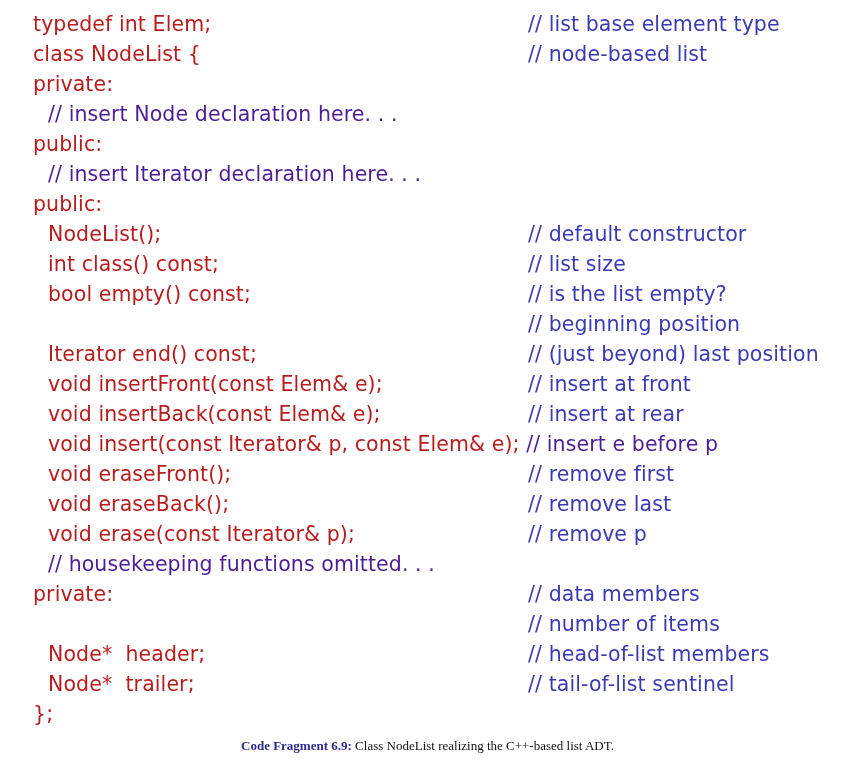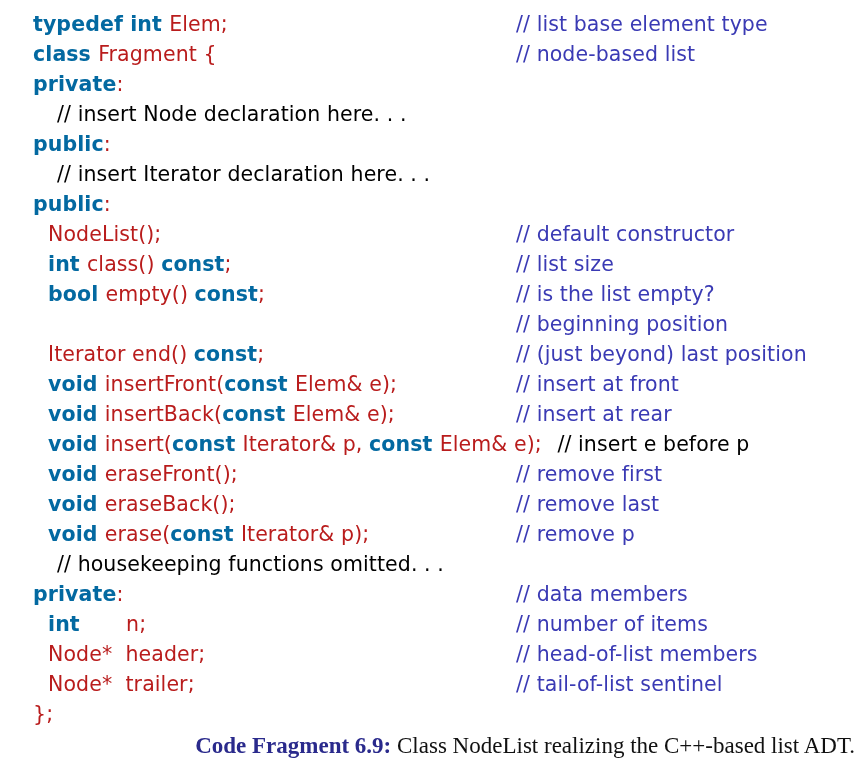--- a/index.html
+++ b/index.html
@@ -46,53 +46,52 @@
 
   .code-col {
     position: absolute;
     left: 33px;
     top: 0;
     white-space: pre;
   }
 
   .comment-col {
     position: absolute;
-    left: 516px;
+    left: 528px;
     top: 0;
     white-space: pre;
     color: #3a3ab4;
   }
 
   .kw {
-    font-weight: bold;
-    color: #0369a1;
+    font-weight: normal;
+    color: #b91c1c;
   }
 
   .id {
     font-weight: normal;
     color: #b91c1c;
     text-align: right;
   }
 
   .cmt {
-    color: #000000;
-    margin-left: 9px;
+    color: #4c1d95;
   }
 
   .indent1 { padding-left: 15px; }
 
   
   #caption {
     position: absolute;
     left: 0;
     top: 733px;
     width: 855px;
-    text-align: right;
+    text-align: center;
     font-family: "Liberation Serif", "DejaVu Serif", serif;
-    font-size: 23px;
+    font-size: 13px;
     line-height: 26px;
     color: #111111;
     white-space: nowrap;
   }
   #caption .caption-label {
     font-weight: bold;
     color: #2a2a8c;
   }
   #caption .caption-text {
     font-weight: normal;
@@ -103,21 +102,21 @@
 <body>
 
 <div id="figure">
 
   <div id="code-listing">
       <div class="code-line">
         <div class="code-col"><span class="kw">typedef int </span><span class="id">Elem;</span></div>
         <div class="comment-col">// list base element type</div>
       </div>
       <div class="code-line">
-        <div class="code-col"><span class="kw">class </span><span class="id">Fragment {</span></div>
+        <div class="code-col"><span class="kw">class </span><span class="id">NodeList {</span></div>
         <div class="comment-col">// node-based list</div>
       </div>
       <div class="code-line">
         <div class="code-col"><span class="kw">private</span><span class="id">:</span></div>
       </div>
       <div class="code-line">
         <div class="code-col indent1"><span class="cmt">// insert Node declaration here. . .</span></div>
       </div>
       <div class="code-line">
         <div class="code-col"><span class="kw">public</span><span class="id">:</span></div>
@@ -171,21 +170,20 @@
         <div class="comment-col">// remove p</div>
       </div>
       <div class="code-line">
         <div class="code-col indent1"><span class="cmt">// housekeeping functions omitted. . .</span></div>
       </div>
       <div class="code-line">
         <div class="code-col"><span class="kw">private</span><span class="id">:</span></div>
         <div class="comment-col">// data members</div>
       </div>
       <div class="code-line">
-        <div class="code-col indent1"><span class="kw">int</span><span class="id">       n;</span></div>
         <div class="comment-col">// number of items</div>
       </div>
       <div class="code-line">
         <div class="code-col indent1"><span class="id">Node*  header;</span></div>
         <div class="comment-col">// head-of-list members</div>
       </div>
       <div class="code-line">
         <div class="code-col indent1"><span class="id">Node*  trailer;</span></div>
         <div class="comment-col">// tail-of-list sentinel</div>
       </div>

